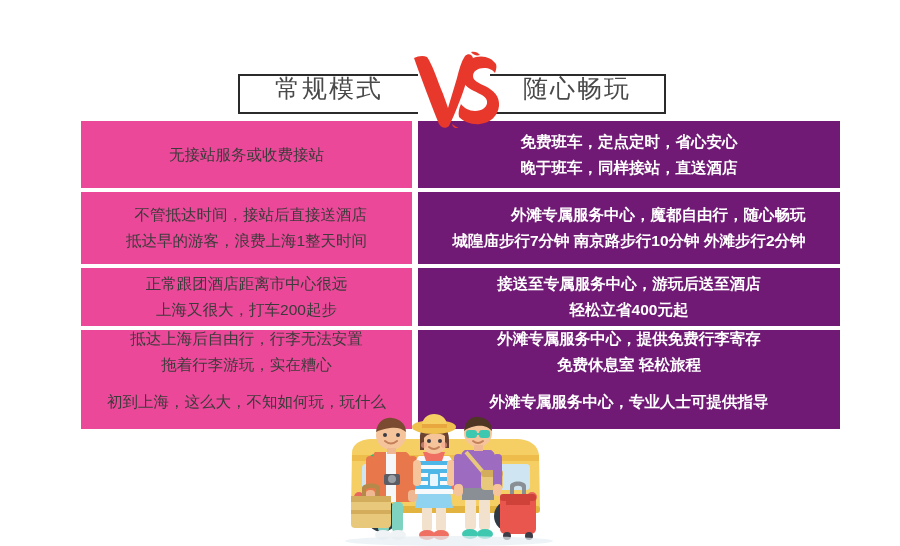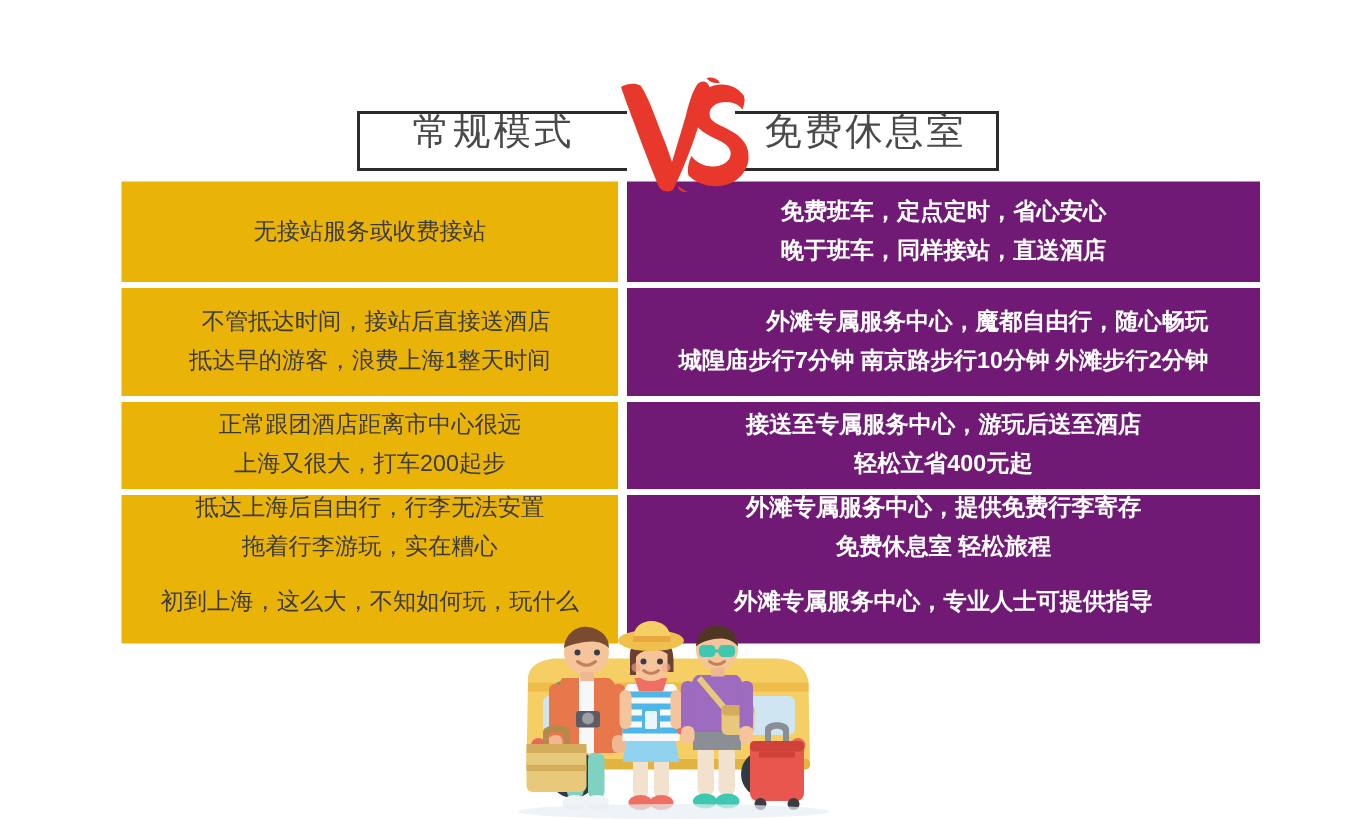--- a/index.html
+++ b/index.html
@@ -78,21 +78,21 @@
 
   .cell {
     box-sizing: border-box;
     display: flex;
     align-items: center;
     justify-content: center;
     text-align: center;
     width: 100%;
   }
   .cell-left {
-    background: #eab308;
+    background: #ec4899;
     color: #3b3b3b;
     font-size: 15.5px;
     line-height: 26px;
   }
   .cell-right {
     background: #701a75;
     color: #ffffff;
     font-weight: bold;
     font-size: 15.5px;
     line-height: 26px;
@@ -120,21 +120,21 @@
 </head>
 <body>
 
 <div class="header">
 
   <div class="mode-box mode-box-left">
     <span class="mode-label">常规模式</span>
   </div>
 
   <div class="mode-box mode-box-right">
-    <span class="mode-label">免费休息室</span>
+    <span class="mode-label">随心畅玩</span>
   </div>
 
   <div class="vs-wrap">
     <svg width="94" height="78" viewBox="0 0 94 78" xmlns="http://www.w3.org/2000/svg">
 
       <path d="M6 8 C10 6 15 5 19 7 C24 14 28 26 33 39 C36 46 38 52 40 58
                C43 48 46 38 49 28 C51 20 53 12 57 6 C60 3 64 4 65 8
                C63 18 59 30 55 42 C50 56 45 68 41 76 C38 79 33 78 31 74
                C26 62 20 46 14 30 C11 22 8 14 6 8 Z" fill="#e8372b"></path>
 

